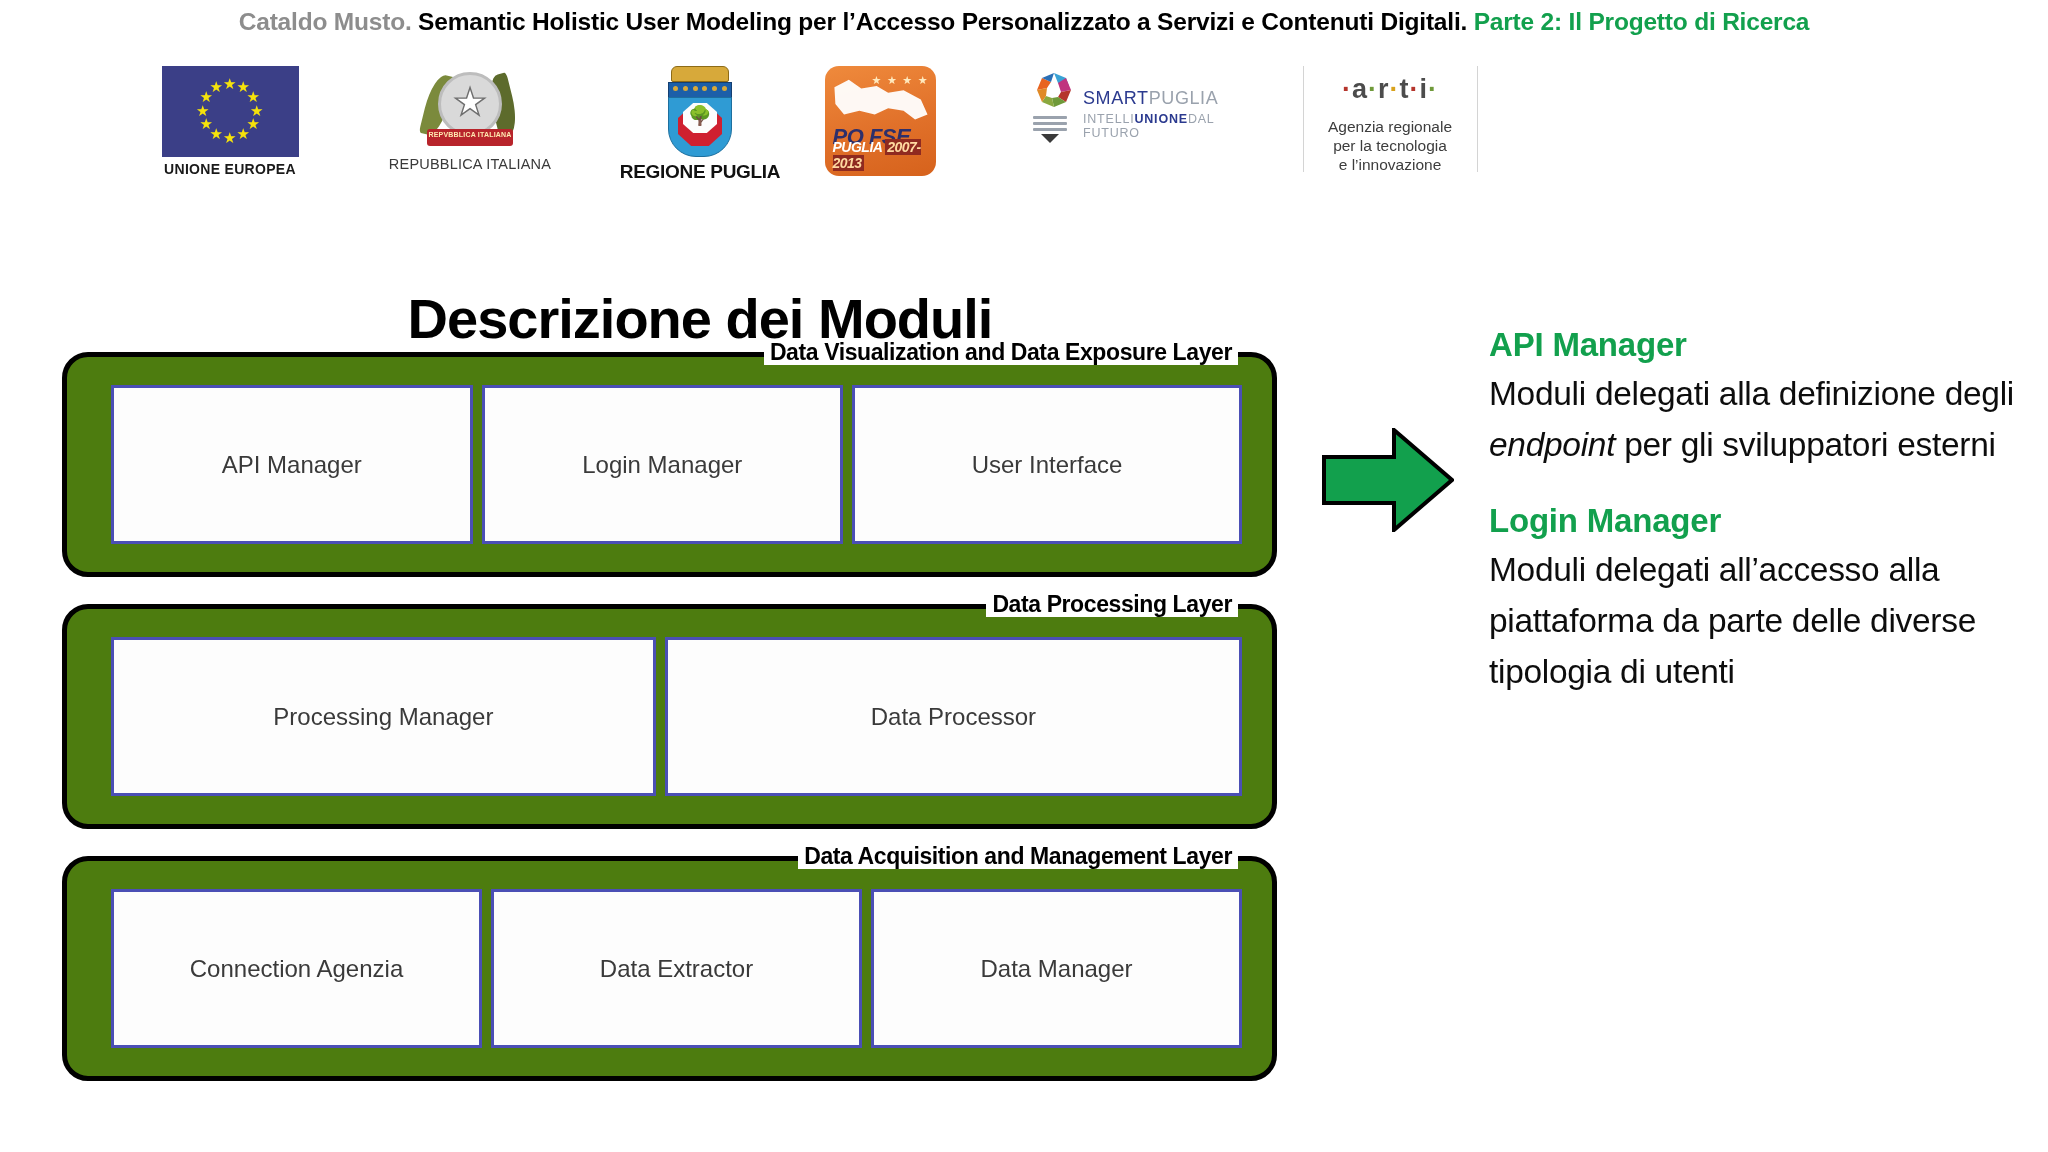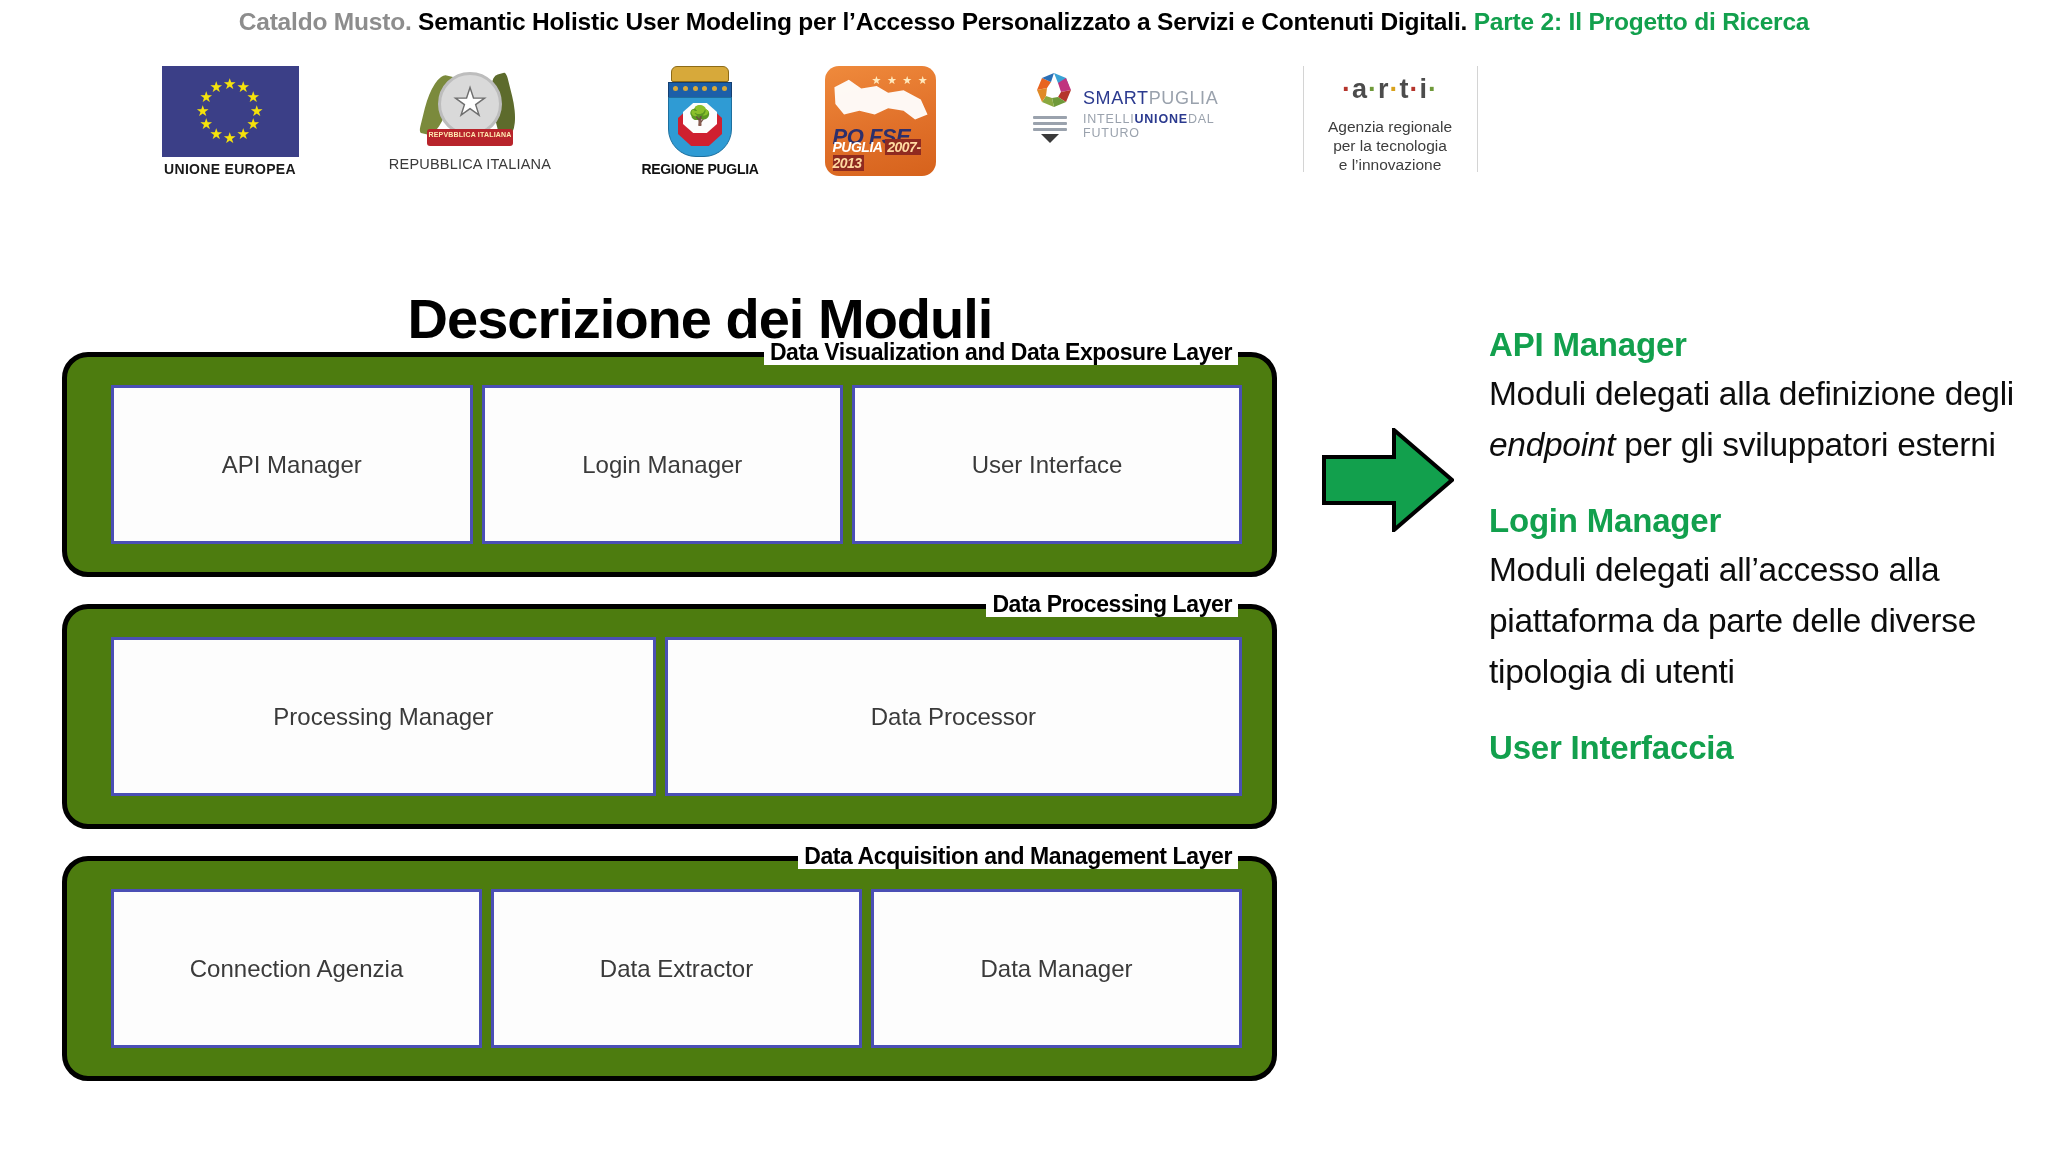--- a/index.html
+++ b/index.html
@@ -212,21 +212,21 @@
   }
   .pug-tree {
     position: absolute;
     top: 8px; left: 50%;
     transform: translateX(-50%);
     font-size: 19px; line-height: 19px;
     color: #4d6b2e;
   }
   .pug-label {
     margin-top: 3px;
-    font-size: 14px;
+    font-size: 19px;
     font-weight: bold;
     letter-spacing: -0.3px;
     color: #111;
   }
 
   
   .pofse {
     width: 111px;
     height: 110px;
     background: linear-gradient(165deg,#ef8a3c 0%, #e1712a 55%, #d6621c 100%);
@@ -620,15 +620,14 @@
   </div>
 
   <div class="rp-block">
     <div class="rp-head">Login Manager</div>
     <div class="rp-body">
       <span>Moduli delegati all’accesso alla piattaforma da parte delle diverse tipologia di utenti</span><i></i><span></span>
     </div>
   </div>
 
   <div class="rp-block">
-    <div class="rp-head">User Interfaccia</div>
   </div>
 </div>
 
 </body></html>

